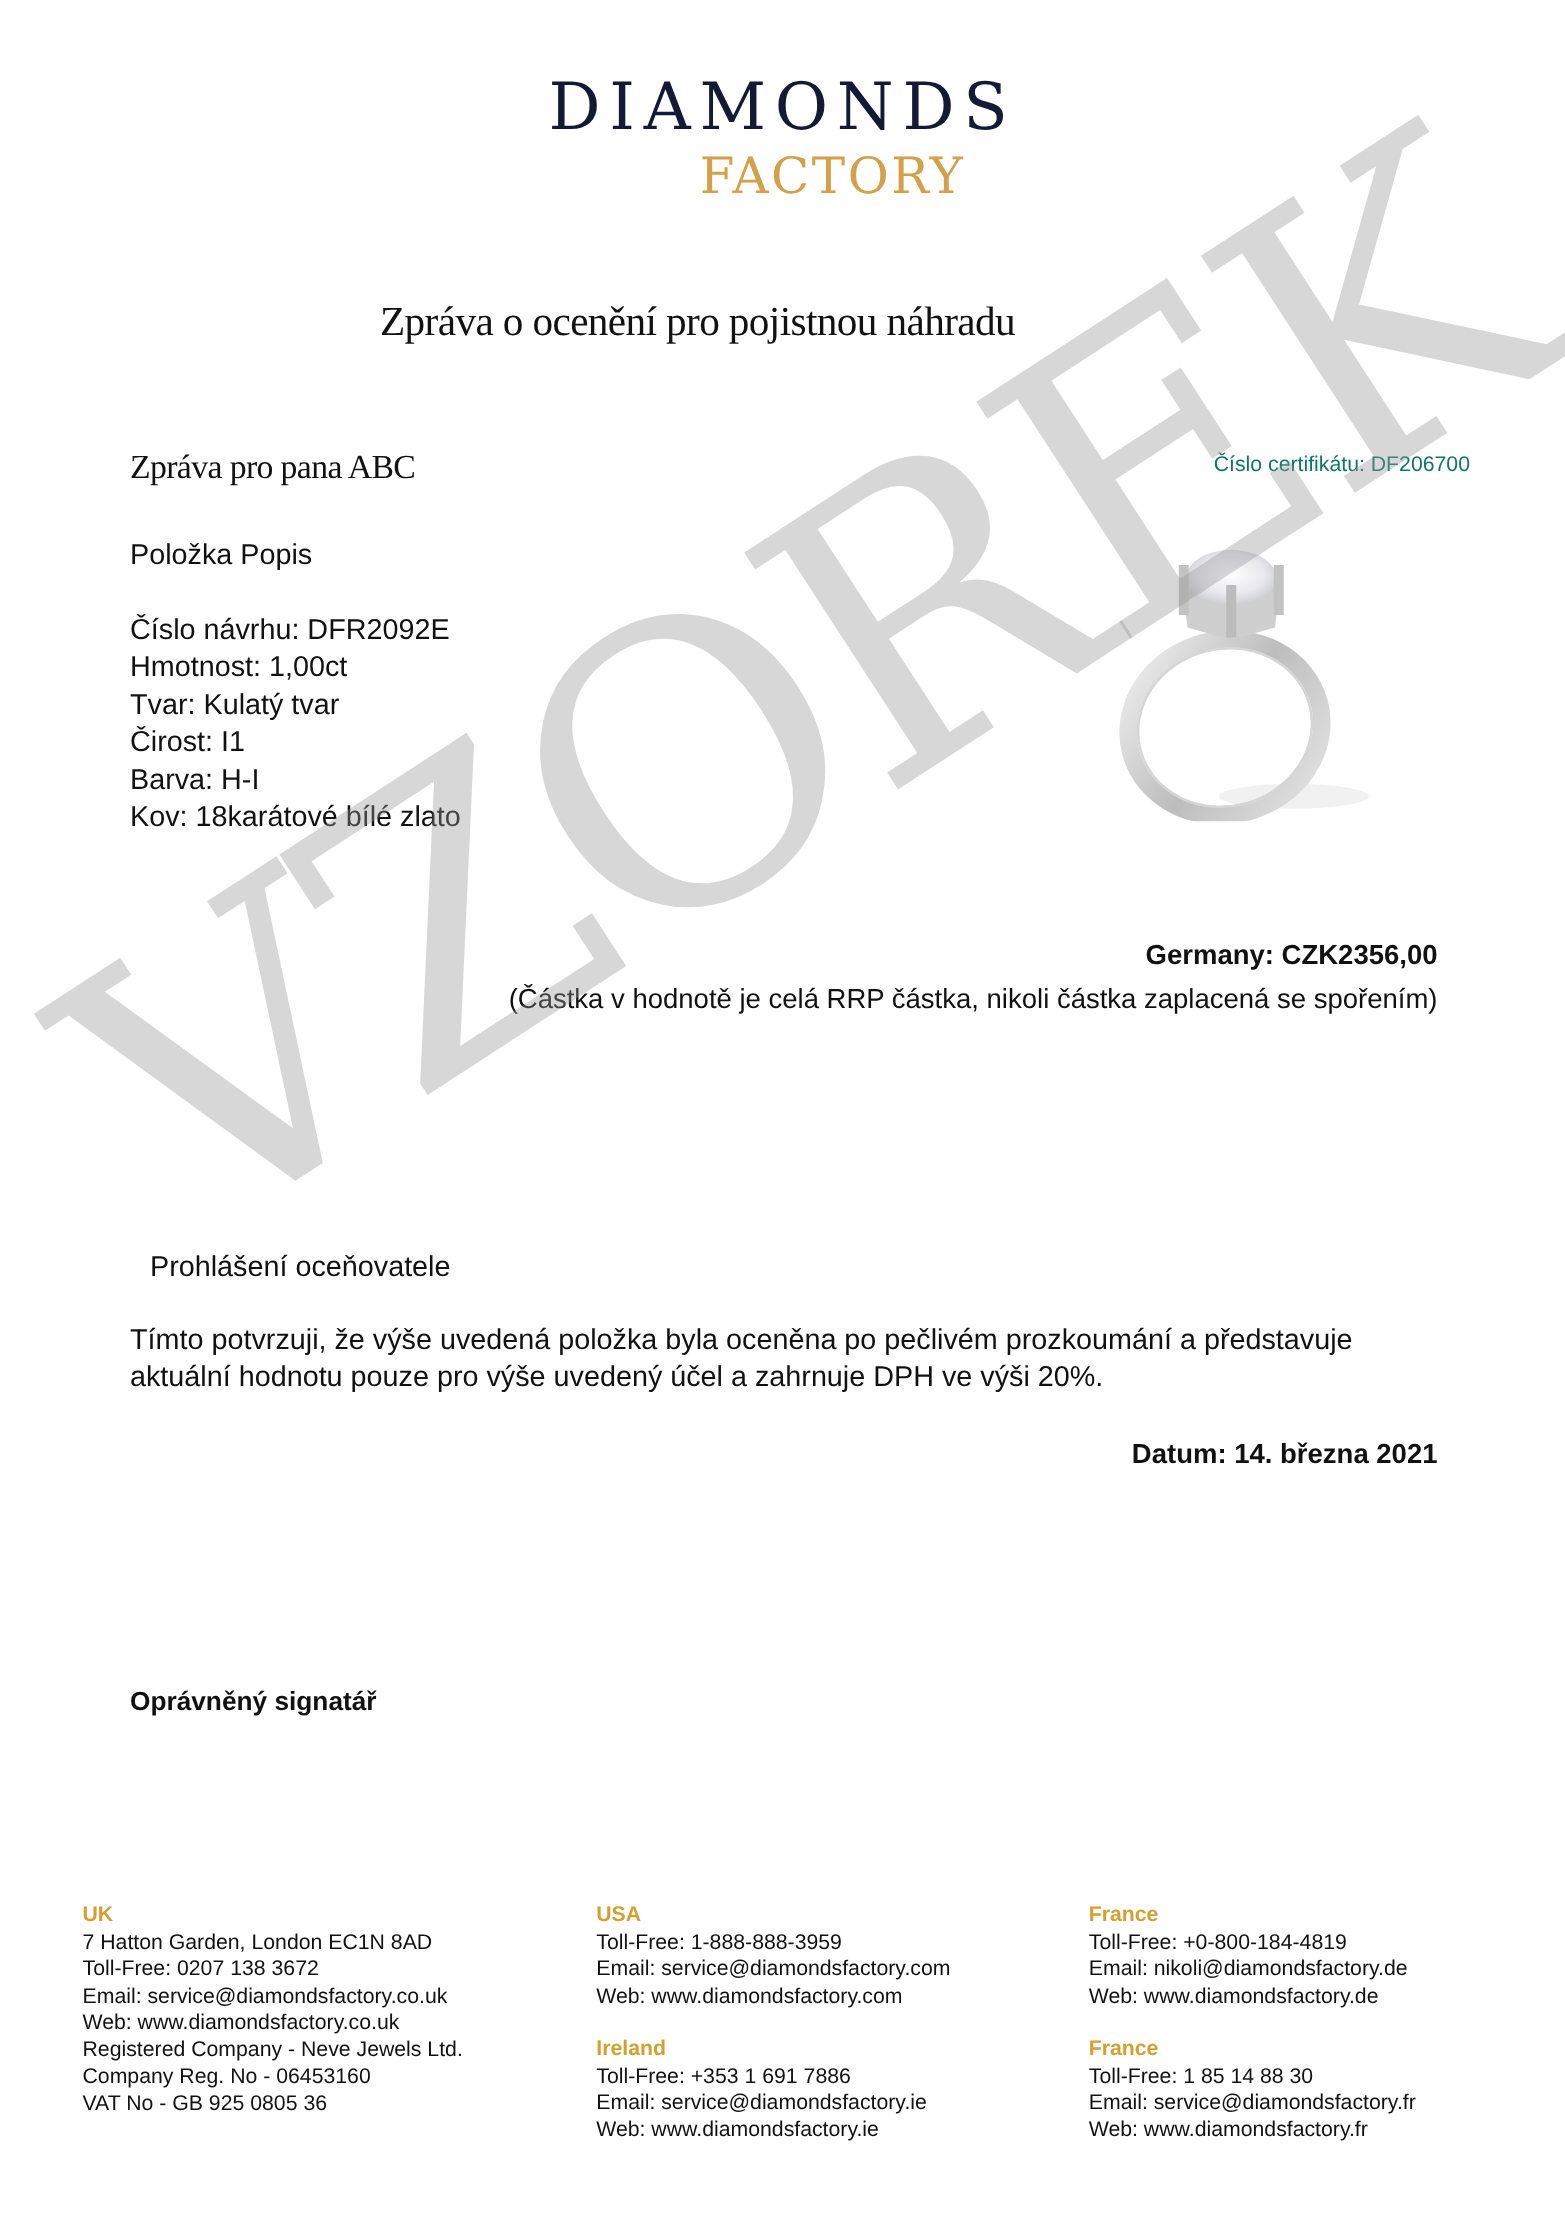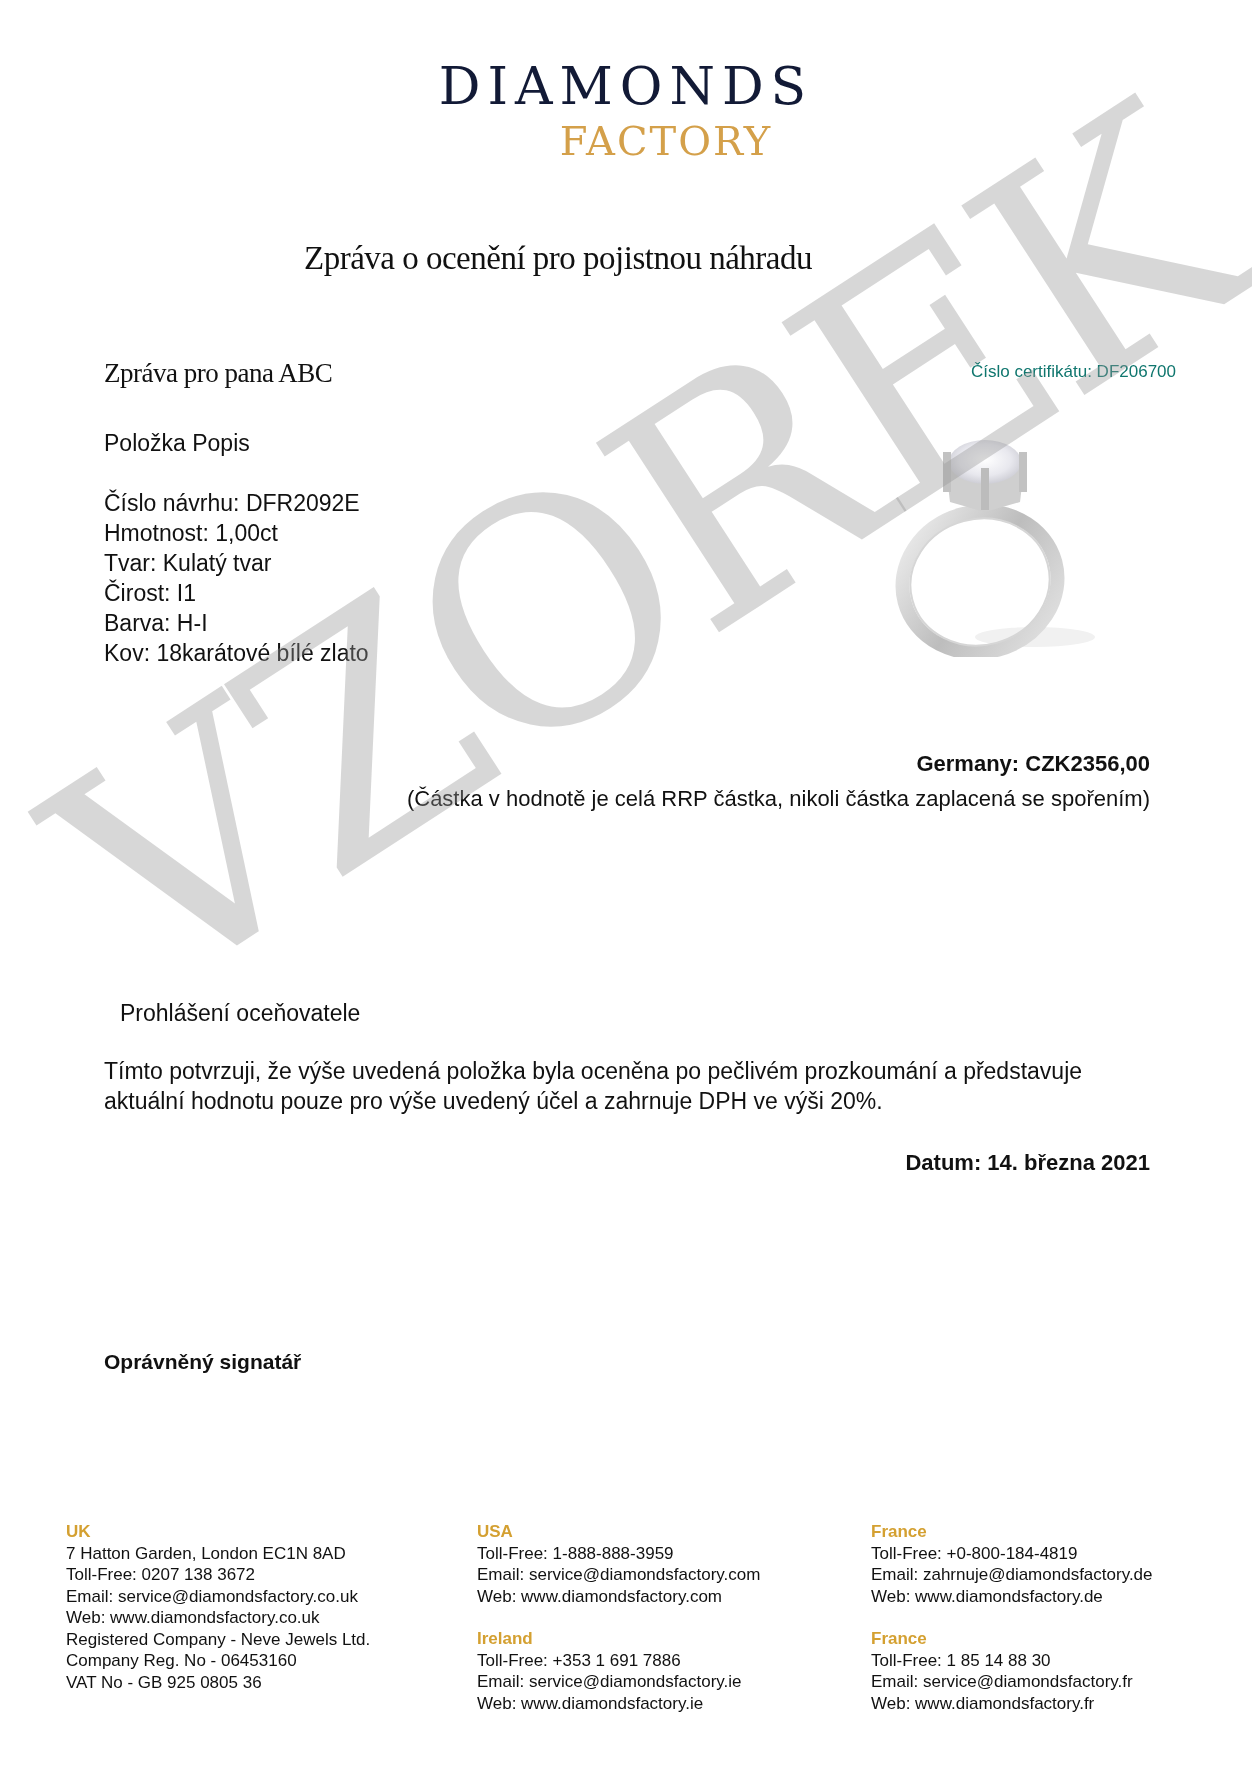--- a/index.html
+++ b/index.html
@@ -104,21 +104,21 @@
   <div class="gap"></div>
   <div class="country">Ireland</div>
   <div>Toll-Free: +353 1 691 7886</div>
   <div>Email: service@diamondsfactory.ie</div>
   <div>Web: www.diamondsfactory.ie</div>
 </div>
 
 <div class="footer-col col-de">
   <div class="country">France</div>
   <div>Toll-Free: +0-800-184-4819</div>
-  <div>Email: zahrnuje@diamondsfactory.de</div>
+  <div>Email: nikoli@diamondsfactory.de</div>
   <div>Web: www.diamondsfactory.de</div>
   <div class="gap"></div>
   <div class="country">France</div>
   <div>Toll-Free: 1 85 14 88 30</div>
   <div>Email: service@diamondsfactory.fr</div>
   <div>Web: www.diamondsfactory.fr</div>
 </div>
 
 <div class="watermark">VZOREK</div>
 

